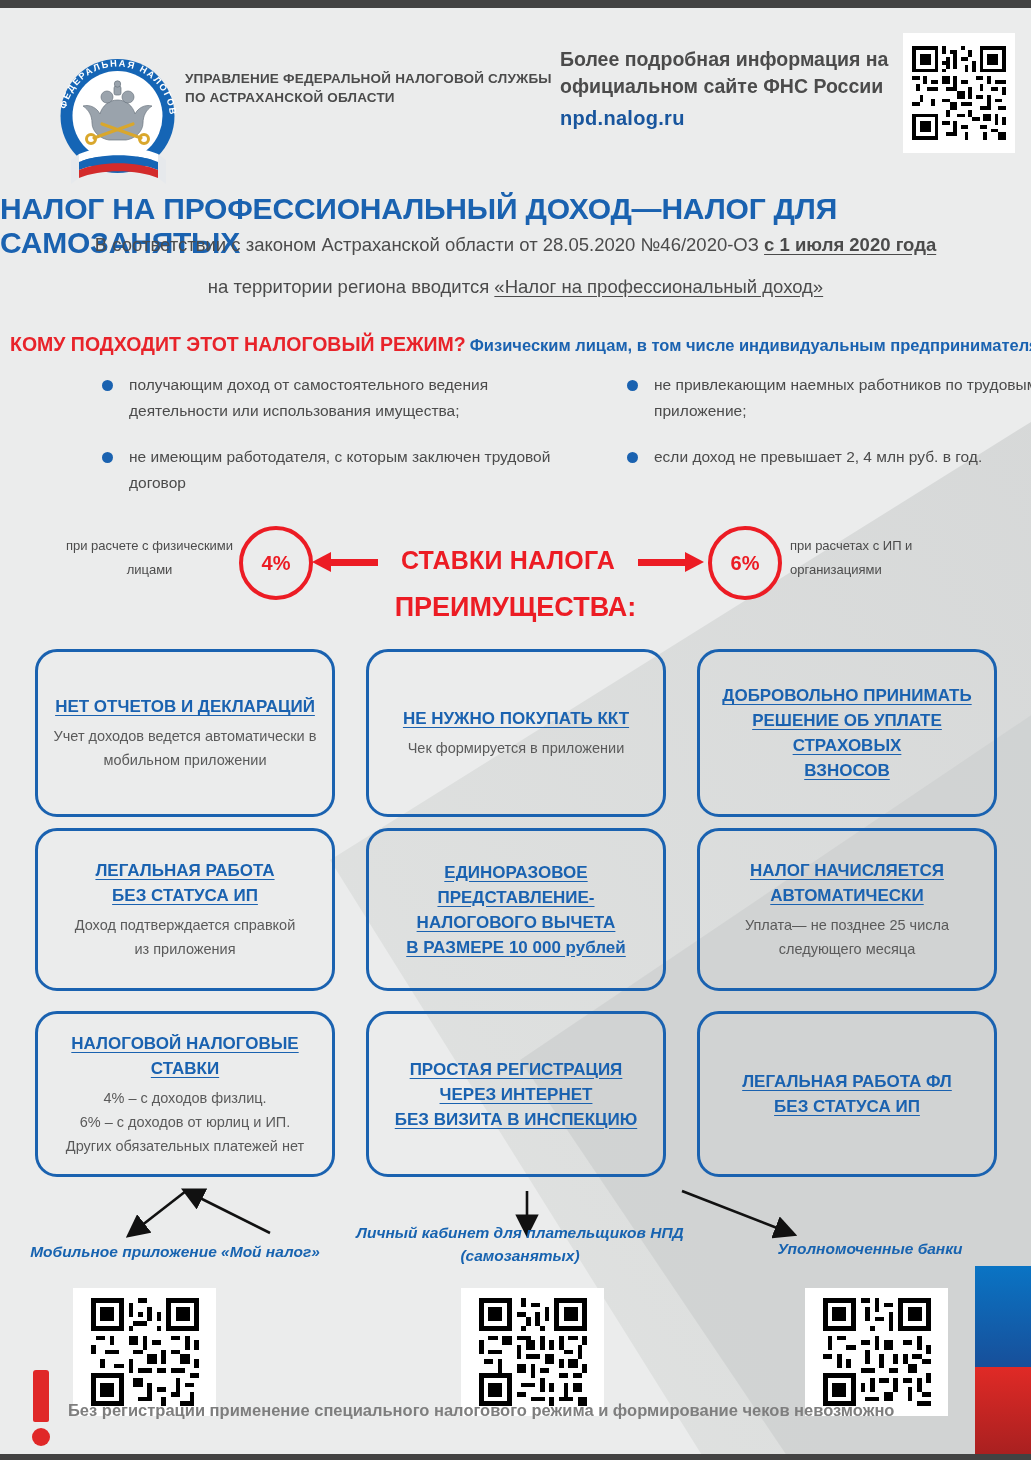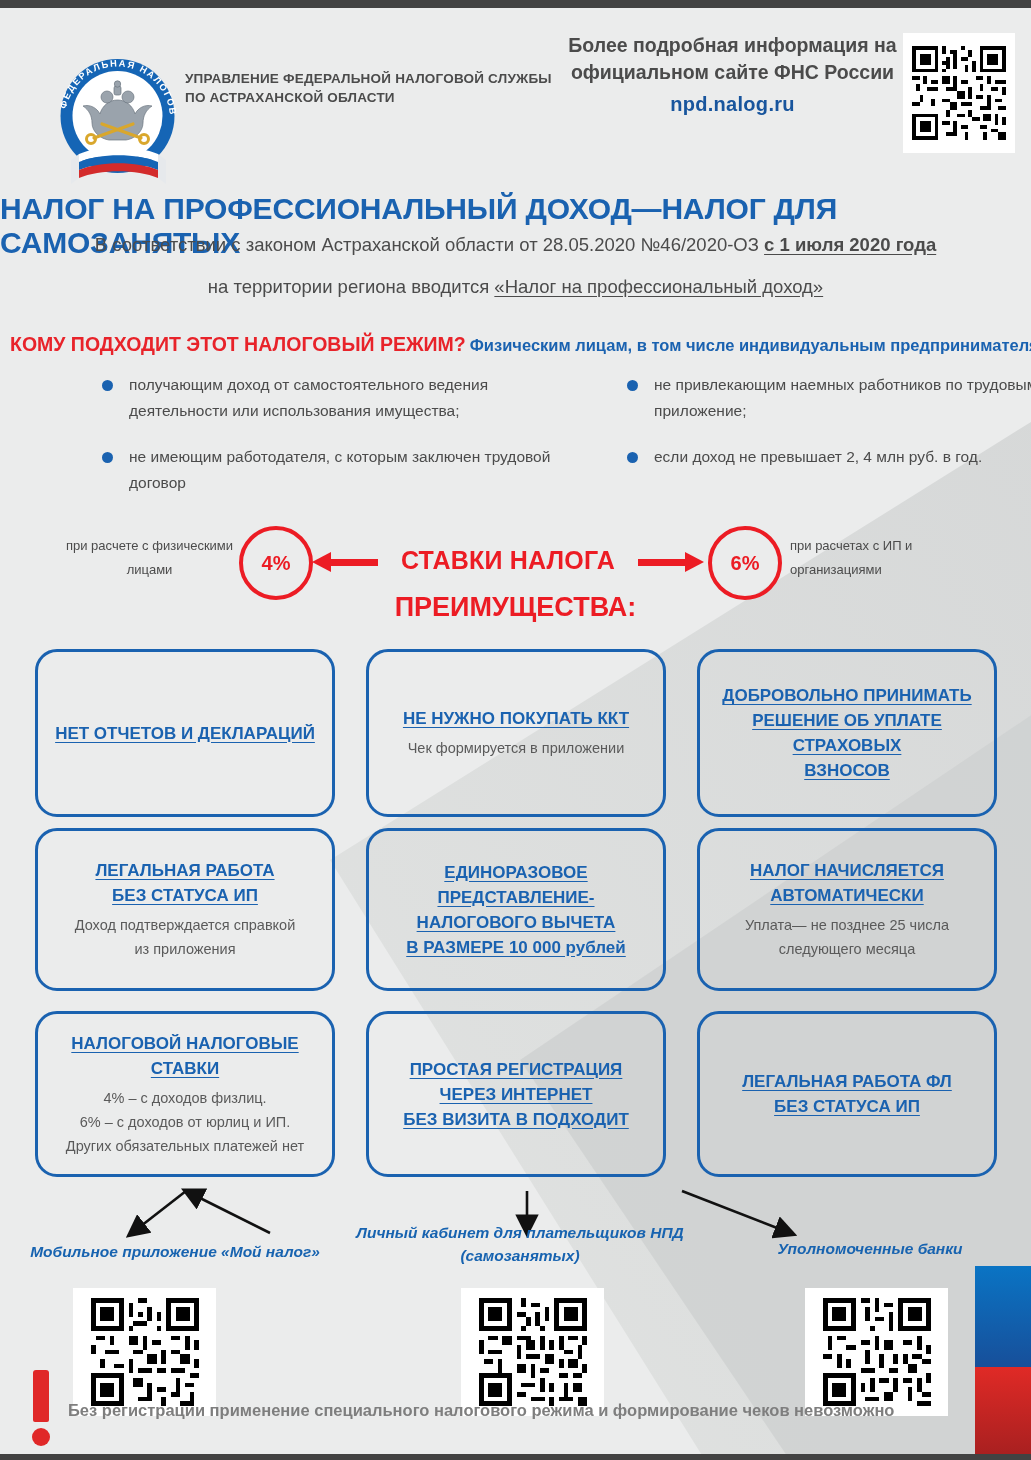--- a/index.html
+++ b/index.html
@@ -57,22 +57,22 @@
   .header { position: absolute; left: 0; top: 8px; width: 1031px; height: 180px; }
 
   .emblem { position: absolute; left: 45px; top: 36px; width: 145px; height: 150px; }
   .emblem svg { display: block; }
 
   .org { position: absolute; left: 185px; top: 61px; width: 370px;
          color: #4b4b4b; font-size: 13.5px; font-weight: 700;
          letter-spacing: .2px; line-height: 19px;
          font-family: "Liberation Sans", sans-serif; }
 
-  .infoblock { position: absolute; left: 560px; top: 24px; width: 345px;
-               text-align: center; color: #4b4b4b; }
+  .infoblock { position: absolute; left: 560px; top: 38px; width: 345px;
+               text-align: left; color: #4b4b4b; }
   .infoblock .l1 { font-size: 19.5px; font-weight: 700; line-height: 27px; }
   .infoblock .url { margin-top: 7px; font-size: 20px; font-weight: 800;
                     color: #18559d; letter-spacing: .3px; }
 
   .qr-head {
     position: absolute; left: 903px; top: 25px;
     width: 112px; height: 120px; background: #fff;
     display: flex; align-items: center; justify-content: center;
   }
 
@@ -390,20 +390,24 @@
 
   <div class="advantages-title">ПРЕИМУЩЕСТВА:</div>
 
   <div class="cards">
 
     <div class="card-row r1">
       <div class="card c1">
         <div class="card-title">
           <div>НЕТ ОТЧЕТОВ И ДЕКЛАРАЦИЙ</div>
         </div>
+        <div class="card-body">
+          <div>Учет доходов ведется автоматически в</div>
+          <div>мобильном приложении</div>
+        </div>
       </div>
 
       <div class="card c2">
         <div class="card-title">
           <div>НЕ НУЖНО ПОКУПАТЬ ККТ</div>
         </div>
         <div class="card-body">
           <div>Чек формируется в приложении</div>
         </div>
       </div>
@@ -458,21 +462,21 @@
           <div>4% – с доходов физлиц.</div>
           <div>6% – с доходов от юрлиц и ИП.</div>
           <div>Других обязательных платежей нет</div>
         </div>
       </div>
 
       <div class="card c2">
         <div class="card-title">
           <div>ПРОСТАЯ РЕГИСТРАЦИЯ</div>
           <div>ЧЕРЕЗ ИНТЕРНЕТ</div>
-          <div>БЕЗ ВИЗИТА В ПОДХОДИТ</div>
+          <div>БЕЗ ВИЗИТА В ИНСПЕКЦИЮ</div>
         </div>
       </div>
 
       <div class="card c3">
         <div class="card-title">
           <div>ЛЕГАЛЬНАЯ РАБОТА ФЛ</div>
           <div>БЕЗ СТАТУСА ИП</div>
         </div>
       </div>
     </div>

